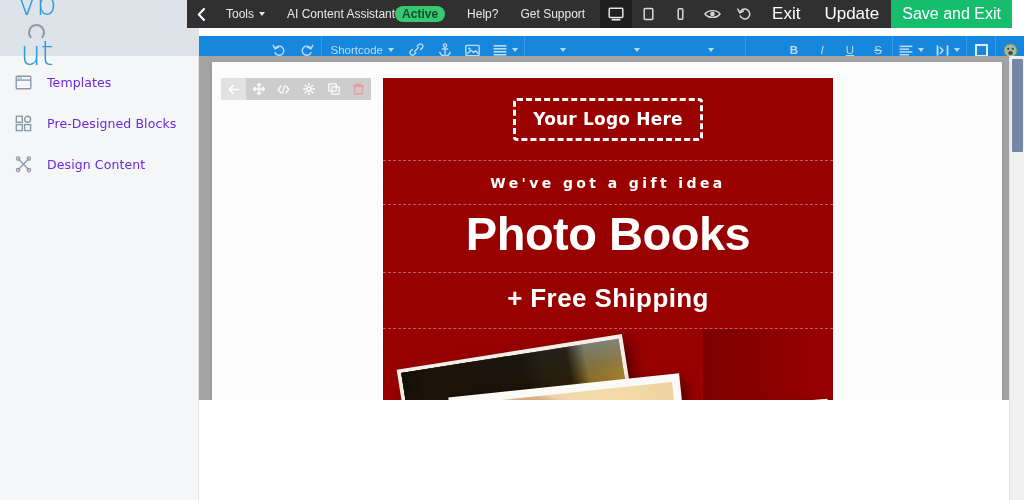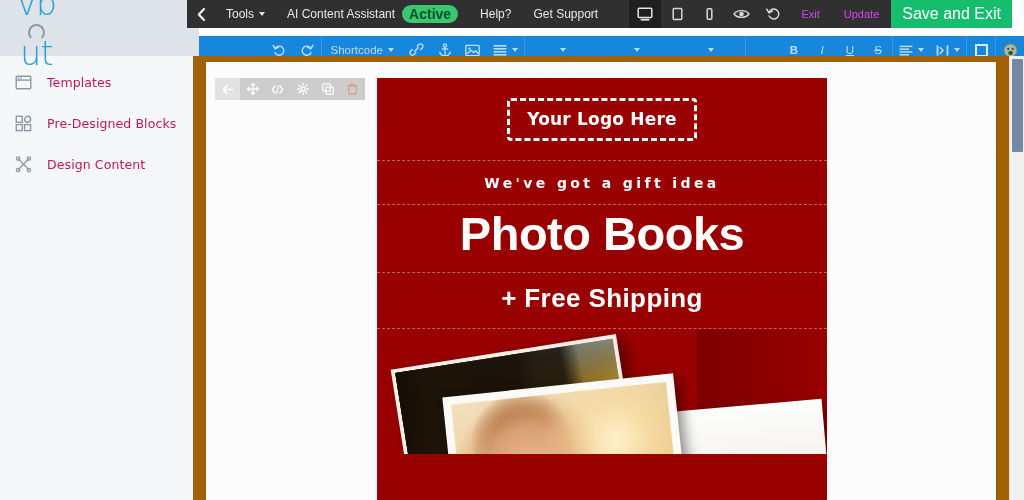--- a/index.html
+++ b/index.html
@@ -47,21 +47,21 @@
     height: 41px; padding-left: 14px;
     cursor: pointer;
   }
   .side-ico {
     width: 19px; height: 19px;
     margin-right: 14px;
     display: flex; align-items: center; justify-content: center;
     color: #8d9aa5; flex: none;
   }
   .side-label {
-    font-size: 12.5px; color: #be185d;
+    font-size: 12.5px; color: #6d28d9;
     font-family: "DejaVu Sans", sans-serif;
     letter-spacing: .1px;
   }
 
   
   #topbar {
     position: absolute; left: 187px; top: 0;
     width: 825px; height: 28px;
     background: #303030;
     display: flex; align-items: center;
@@ -80,37 +80,36 @@
     white-space: nowrap;
     font-size: 12px;
   }
   .caret {
     display: inline-block; margin-left: 5px;
     border-left: 3.5px solid transparent;
     border-right: 3.5px solid transparent;
     border-top: 4px solid currentColor;
   }
   .badge-active {
-    margin-left: 7px;
     background: #37c871; color: #0f4f2a;
-    font-size: 14px; font-weight: bold;
+    font-size: 12px; font-weight: bold;
     border-radius: 9px; padding: 1.5px 7px 2px;
     line-height: 1;
   }
   .tb-spacer { flex: 1; }
   .tb-icobtn {
     width: 32px; height: 28px;
     display: flex; align-items: center; justify-content: center;
     cursor: pointer; color: #dcdcdc;
   }
   .tb-icobtn.active { background: #1f1f1f; }
   .tb-text-btn {
     padding: 0 12px; height: 28px;
     display: flex; align-items: center; cursor: pointer;
-    font-size: 11px; color: #d946ef;
+    font-size: 17px; color: #ffffff;
   }
   .tb-save {
     background: #16bd6d; color: #fff;
     padding: 0 11px; height: 28px;
     display: flex; align-items: center; cursor: pointer;
     font-size: 16px;
   }
 
   
   #bluebar {
@@ -130,23 +129,23 @@
     display: flex; align-items: center; justify-content: center;
     cursor: pointer; font-size: 12px; color: #bcdcf6;
   }
   .bb-btn.wide { padding: 0 9px; }
   .bb-label { font-size: 11.5px; }
   .bb-pad-l { width: 100px; }
   .bb-pad-s { width: 52px; }
 
   
   #canvas-outer {
-    position: absolute; left: 193px; top: 56px;
-    width: 825px; height: 445px;
-    background: #a16207;
+    position: absolute; left: 199px; top: 56px;
+    width: 825px; height: 344px;
+    background: #a3a3a3;
     overflow: hidden;
   }
   #page-sheet {
     position: absolute; left: 13px; top: 6px;
     width: 790px; height: 440px;
     background: #fcfcfc;
     box-shadow: 0 1px 4px rgba(0,0,0,.13);
   }
 
   

